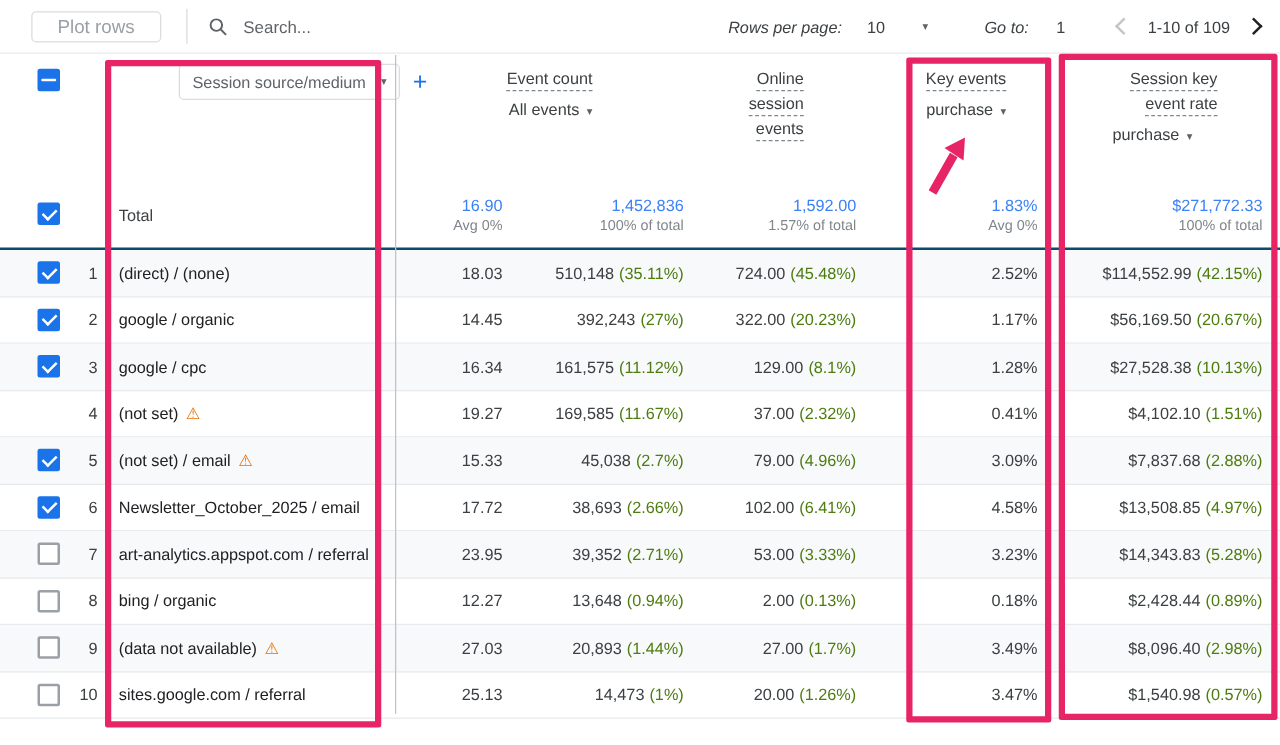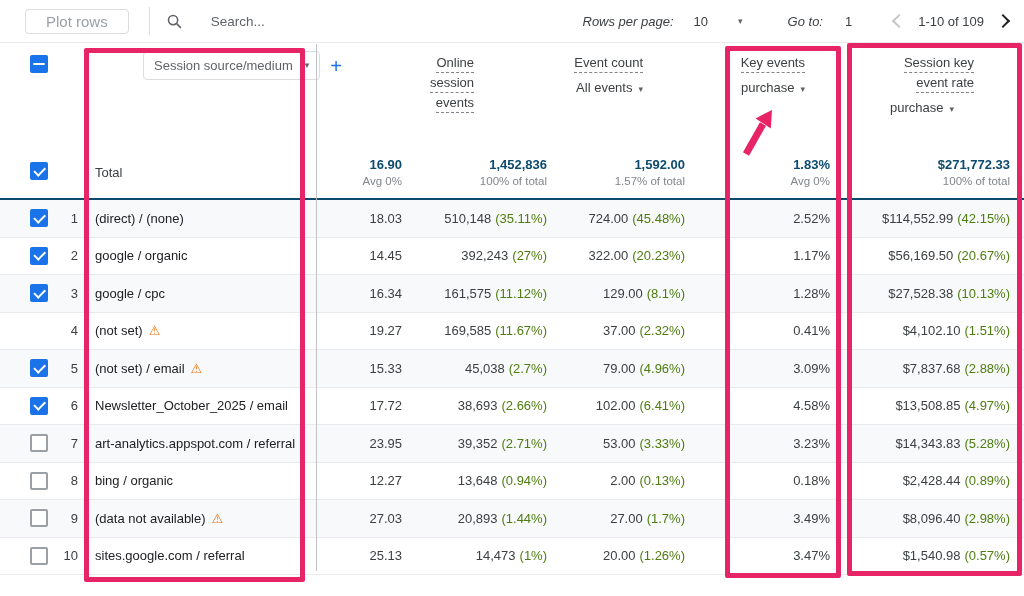--- a/index.html
+++ b/index.html
@@ -4,21 +4,21 @@
 <style>
   html,body{margin:0;padding:0;background:#fff;}
   .app{position:relative;width:1024px;height:596px;background:#fff;overflow:hidden;
        font-family:"Liberation Sans",sans-serif;color:#3c4043;font-size:13px;}
 
   
   .toolbar{height:42px;display:flex;align-items:center;border-bottom:1px solid #e8eaed;}
   .plot-rows{margin-left:25px;height:25px;padding:0 20px;background:#fff;border:1px solid #dadce0;
              border-radius:4px;color:#9aa0a6;font-size:15px;font-family:inherit;cursor:pointer;}
   .vsep{width:1px;height:28px;background:#dadce0;margin:0 16px 0 20px;}
-  .search{display:flex;align-items:center;gap:16px;}
+  .search{display:flex;align-items:center;}
   .search svg{margin-right:10px;}
   .search input{border:none;outline:none;font-size:13.5px;font-family:inherit;color:#3c4043;width:220px;background:transparent;}
   .search input::placeholder{color:#5f6368;}
   .toolbar-right{margin-left:auto;display:flex;align-items:center;color:#3c4043;}
   .tlabel{color:#3c4043;font-style:italic;}
   .tvalue{color:#3c4043;}
   .caret{color:#5f6368;font-size:9px;line-height:1;}
   .chev{width:8px;height:8px;border-top:2px solid #202124;border-right:2px solid #202124;display:inline-block;cursor:pointer;}
   .chev-right{transform:rotate(45deg);}
   .chev-left{transform:rotate(-135deg);}
@@ -36,21 +36,21 @@
   .h-metric{text-align:right;padding:12px 4px 0 0;color:#3c4043;font-weight:500;}
   .hline{display:inline-block;border-bottom:1px dashed #80868b;padding-bottom:2px;margin-bottom:2px;cursor:pointer;}
   .selector{margin-top:5px;font-weight:400;color:#3c4043;cursor:pointer;white-space:nowrap;}
   .selector .caret{margin-left:6px;}
 
   
   .total-row{height:52px;border-bottom:2px solid #0c4a6e;}
   .t-cb{padding:16px 0 0 30px;}
   .t-label{display:flex;align-items:center;padding-left:15px;color:#3c4043;}
   .t-metric{display:flex;flex-direction:column;justify-content:center;align-items:flex-end;padding-right:4px;}
-  .t-main{font-weight:700;color:#0c4a6e;}
+  .t-main{font-weight:400;color:#3b82f6;}
   .t-sub{color:#80868b;font-size:11.5px;margin-top:3px;}
 
   
   .trow{height:37.5px;border-bottom:1px solid #e8eaed;box-sizing:border-box;}
   #table-body .trow:nth-child(odd){background:#f8f9fa;}
   .c-cb{display:flex;align-items:center;padding-left:30px;}
   .c-num{display:flex;align-items:center;justify-content:flex-end;padding-right:2px;color:#3c4043;}
   .c-dim{display:flex;align-items:center;padding:0 20px 0 15px;line-height:15px;color:#202124;font-weight:500;}
   .warn{color:#e8710a;font-size:13px;margin-left:6px;font-weight:400;}
   .c-val{display:flex;align-items:center;justify-content:flex-end;padding-right:4px;color:#3c4043;white-space:nowrap;}
@@ -104,29 +104,29 @@
     </div>
     <div></div>
     <div class="h-dim">
       <span class="dim-select">
         <span>Session source/medium</span>
         <span class="caret">▾</span>
       </span>
       <span class="plus">+</span>
     </div>
     <div class="h-metric">
+      <div><span class="hline">Event count</span></div>
+      <div class="selector">
+        <span>All events</span><span class="caret">▾</span>
+      </div>
+    </div>
+    <div class="h-metric">
       <div><span class="hline">Online</span></div>
       <div><span class="hline">session</span></div>
       <div><span class="hline">events</span></div>
-    </div>
-    <div class="h-metric">
-      <div><span class="hline">Event count</span></div>
-      <div class="selector">
-        <span>All events</span><span class="caret">▾</span>
-      </div>
     </div>
     <div class="h-metric">
       <div><span class="hline">Key events</span></div>
       <div class="selector">
         <span>purchase</span><span class="caret">▾</span>
       </div>
     </div>
     <div class="h-metric">
       <div><span class="hline">Session key</span></div>
       <div><span class="hline">event rate</span></div>

